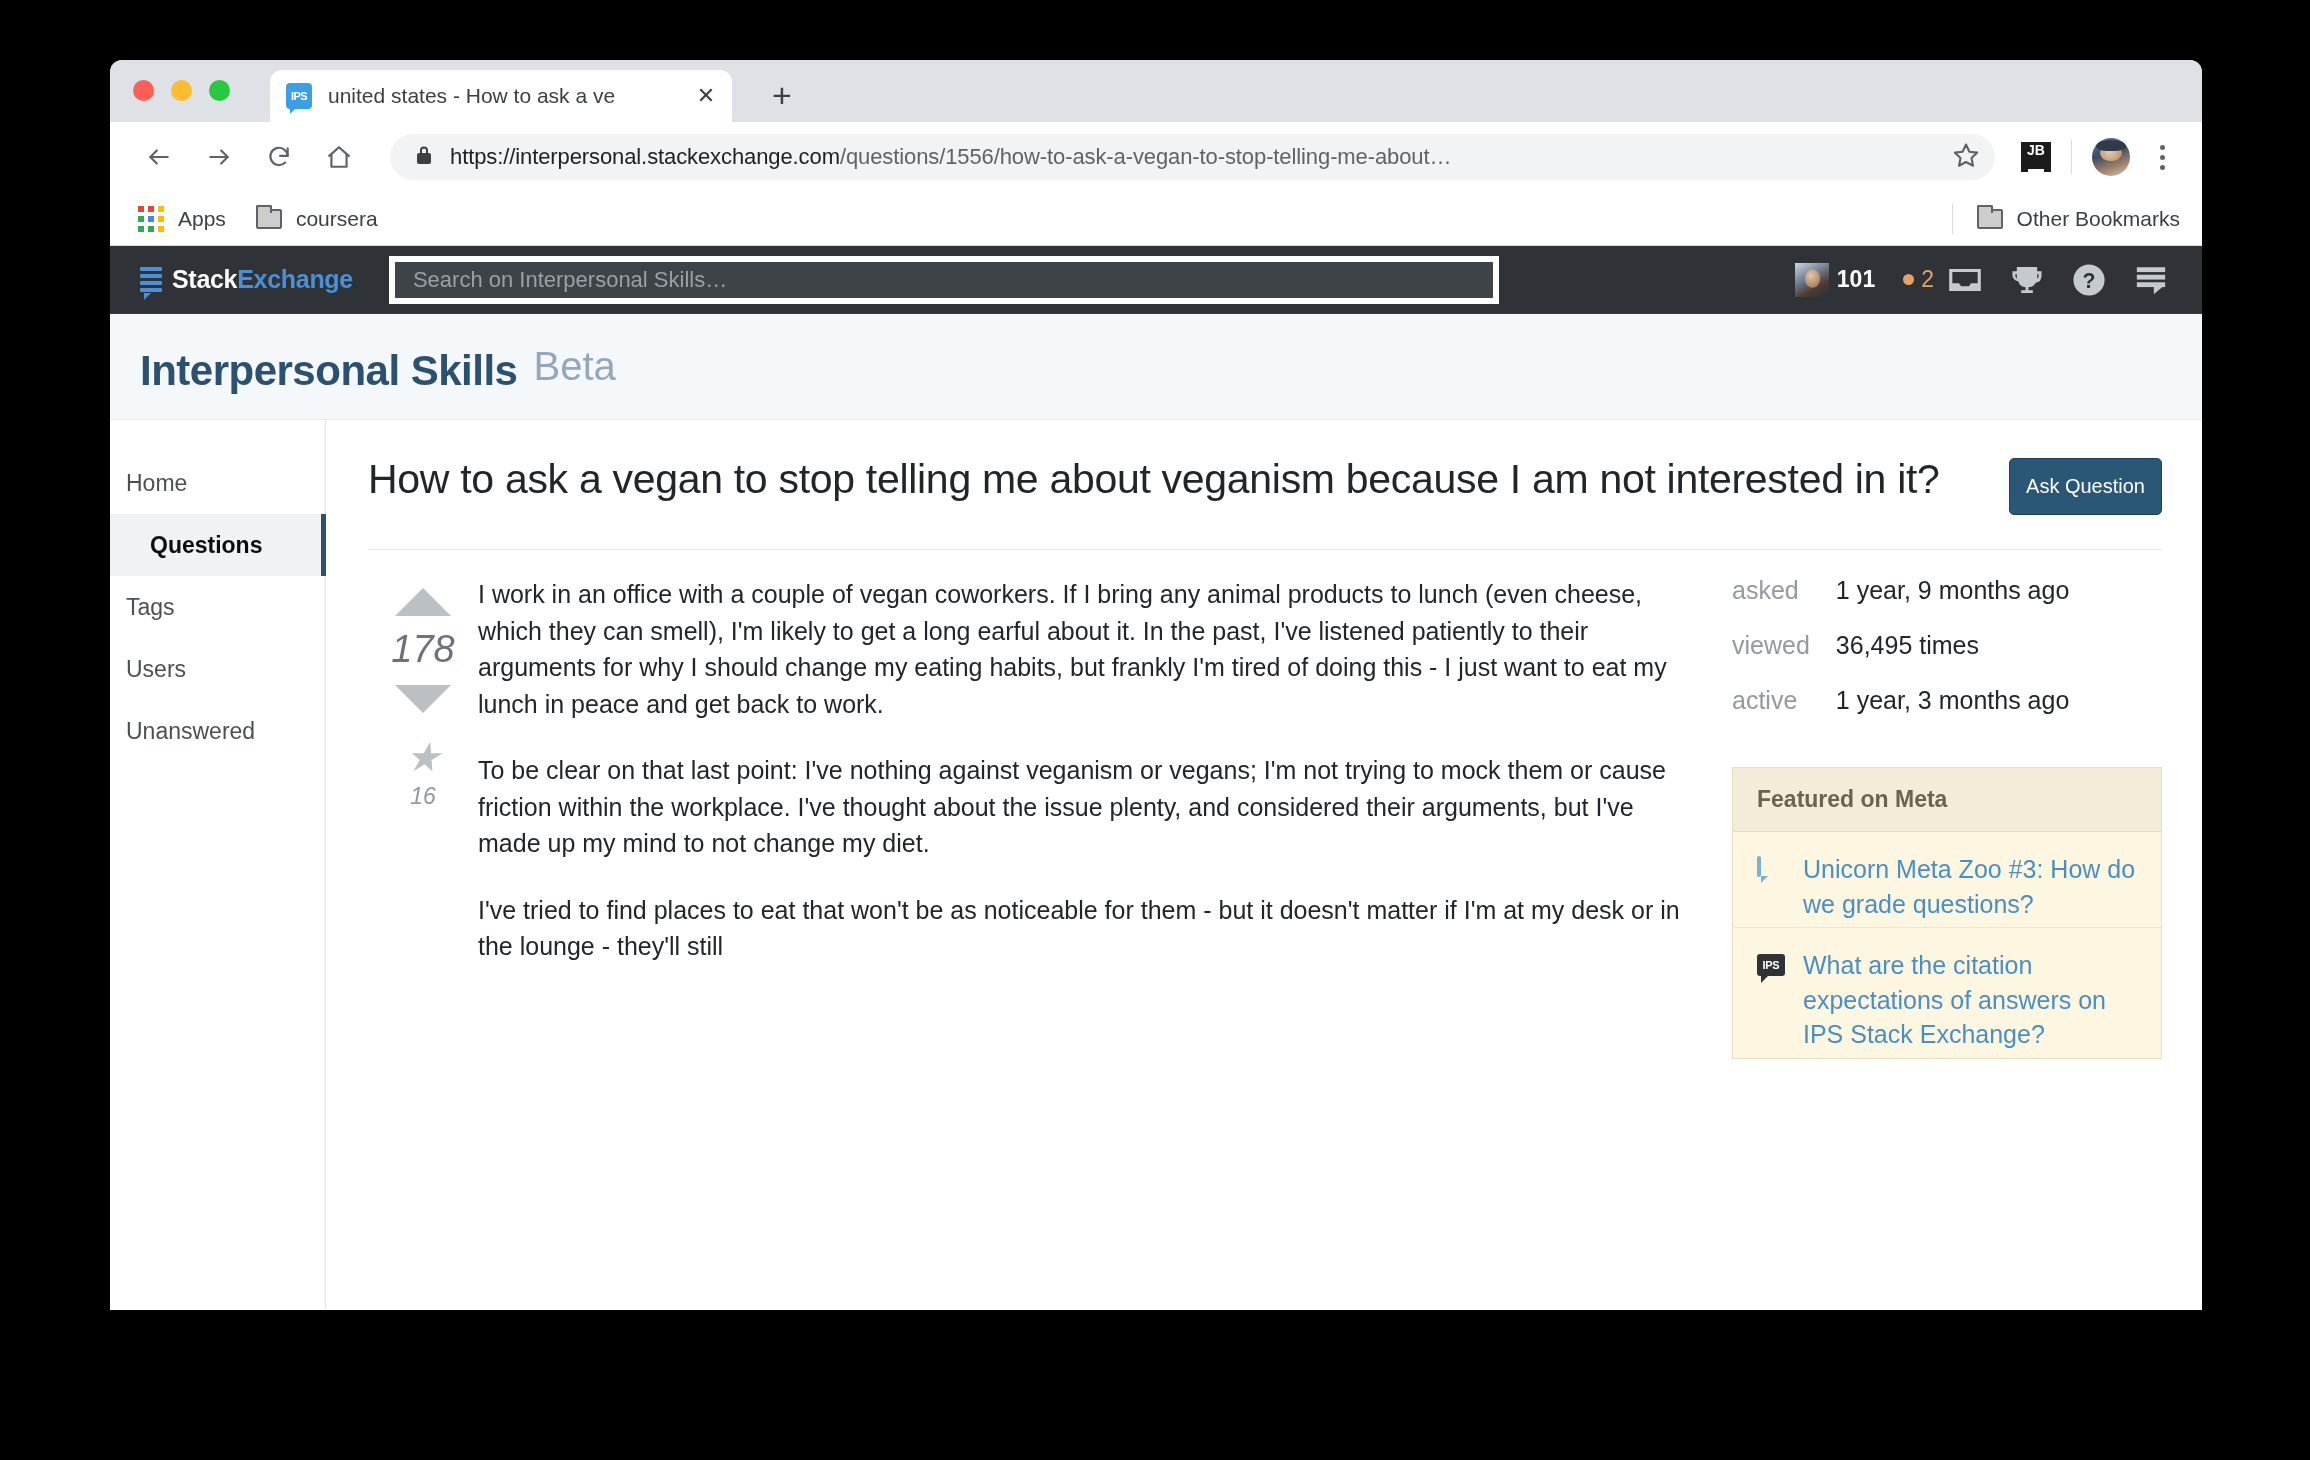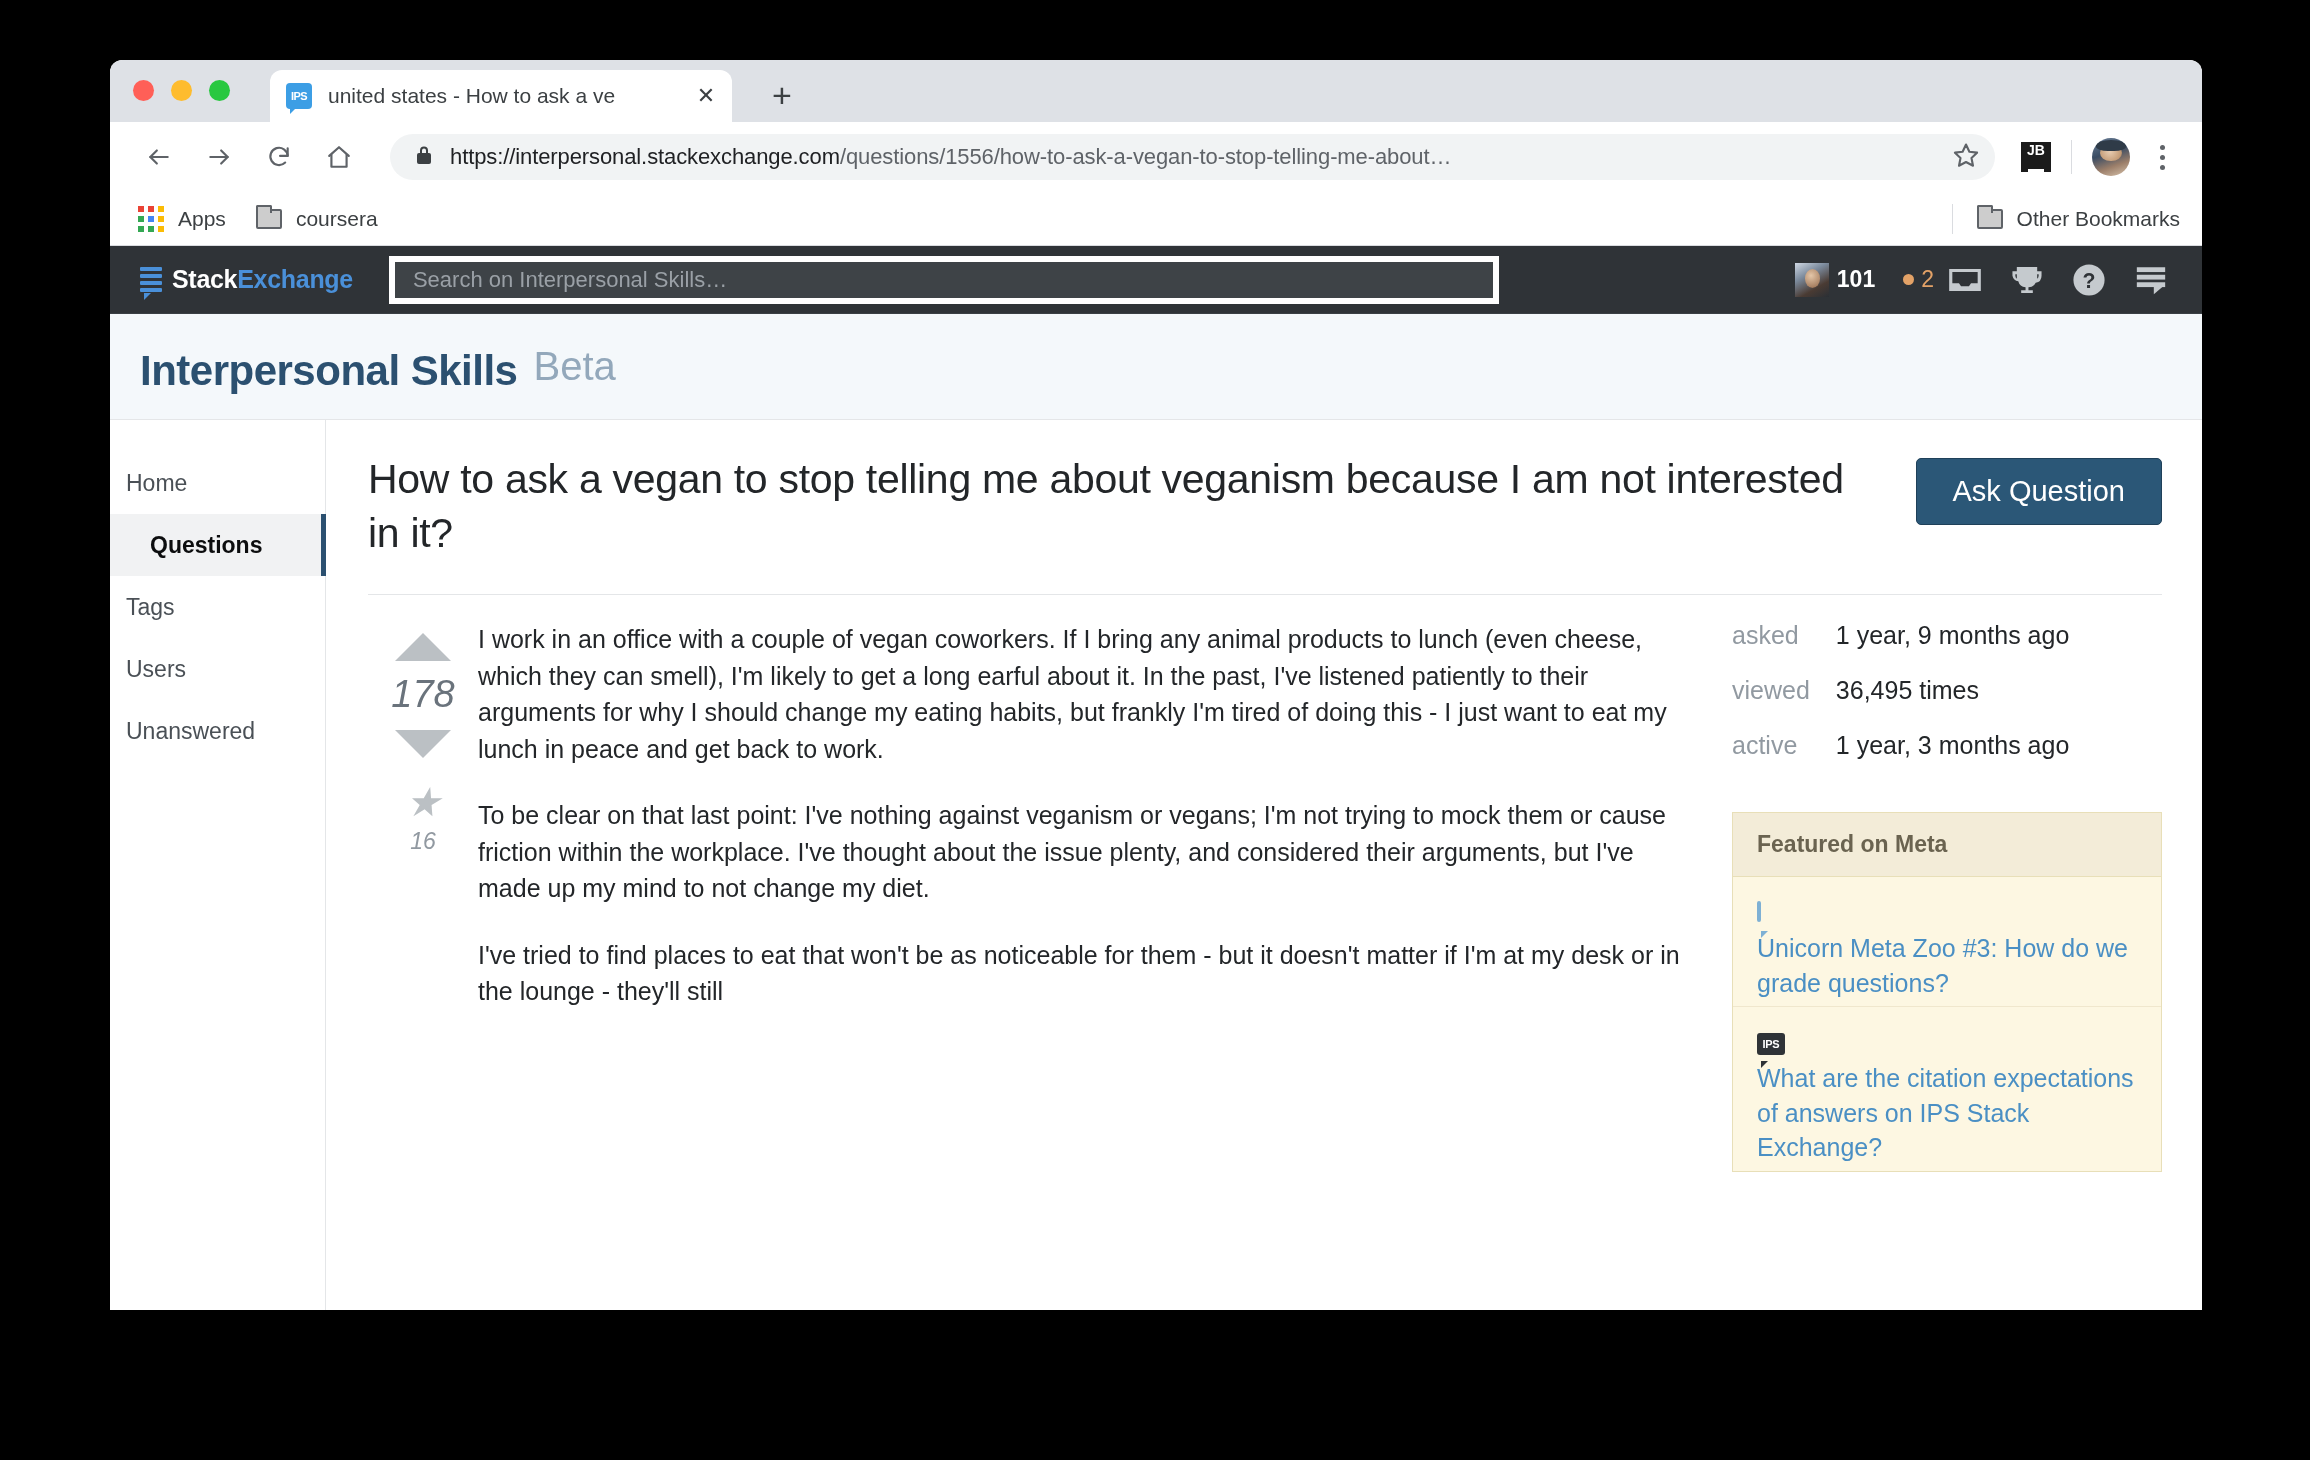--- a/index.html
+++ b/index.html
@@ -250,21 +250,21 @@
   .q-header { display: flex; align-items: flex-start; }
   .q-title {
     flex: 1 1 auto; font-size: 41px; line-height: 1.32;
     color: #232629; font-weight: normal; letter-spacing: -0.3px;
     padding-right: 40px;
   }
   .ask-btn {
     flex: 0 0 auto; margin-top: 6px;
     background: #2b5777; color: #fff;
     border: 1px solid #1f4059; border-radius: 5px;
-    padding: 16px 36px; font-size: 29px;
+    padding: 16px 16px; font-size: 20px;
     cursor: pointer; white-space: nowrap;
     font-family: "Liberation Sans", sans-serif;
   }
   .q-rule { border-top: 1px solid #e4e6e8; margin-top: 34px; }
 
   .q-grid { display: flex; padding-top: 26px; }
   .votecell {
     width: 110px; flex: 0 0 110px;
     display: flex; flex-direction: column; align-items: center;
     padding-top: 12px;
@@ -307,21 +307,20 @@
     background: #fdf7e2;
   }
   .meta-head {
     background: #f3ecd8; border-bottom: 1px solid #e8dfb8;
     padding: 18px 24px; font-size: 23px; font-weight: bold; color: #6a6350;
   }
   .meta-item {
     display: flex; align-items: flex-start;
     padding: 20px 24px 6px 24px;
     border-bottom: 1px solid #f0e7cd;
-    flex-direction: column;
   }
   .meta-item:last-child { border-bottom: none; }
   .meta-ico { flex: 0 0 28px; margin-right: 18px; margin-top: 6px; position: relative; }
   .bubble-outline {
     width: 26px; height: 22px;
     border: 2px solid #7eb0d4; border-radius: 3px;
   }
   .bubble-outline::after {
     content:""; position:absolute; left:4px; bottom:-7px;
     border-left: 7px solid #7eb0d4;

